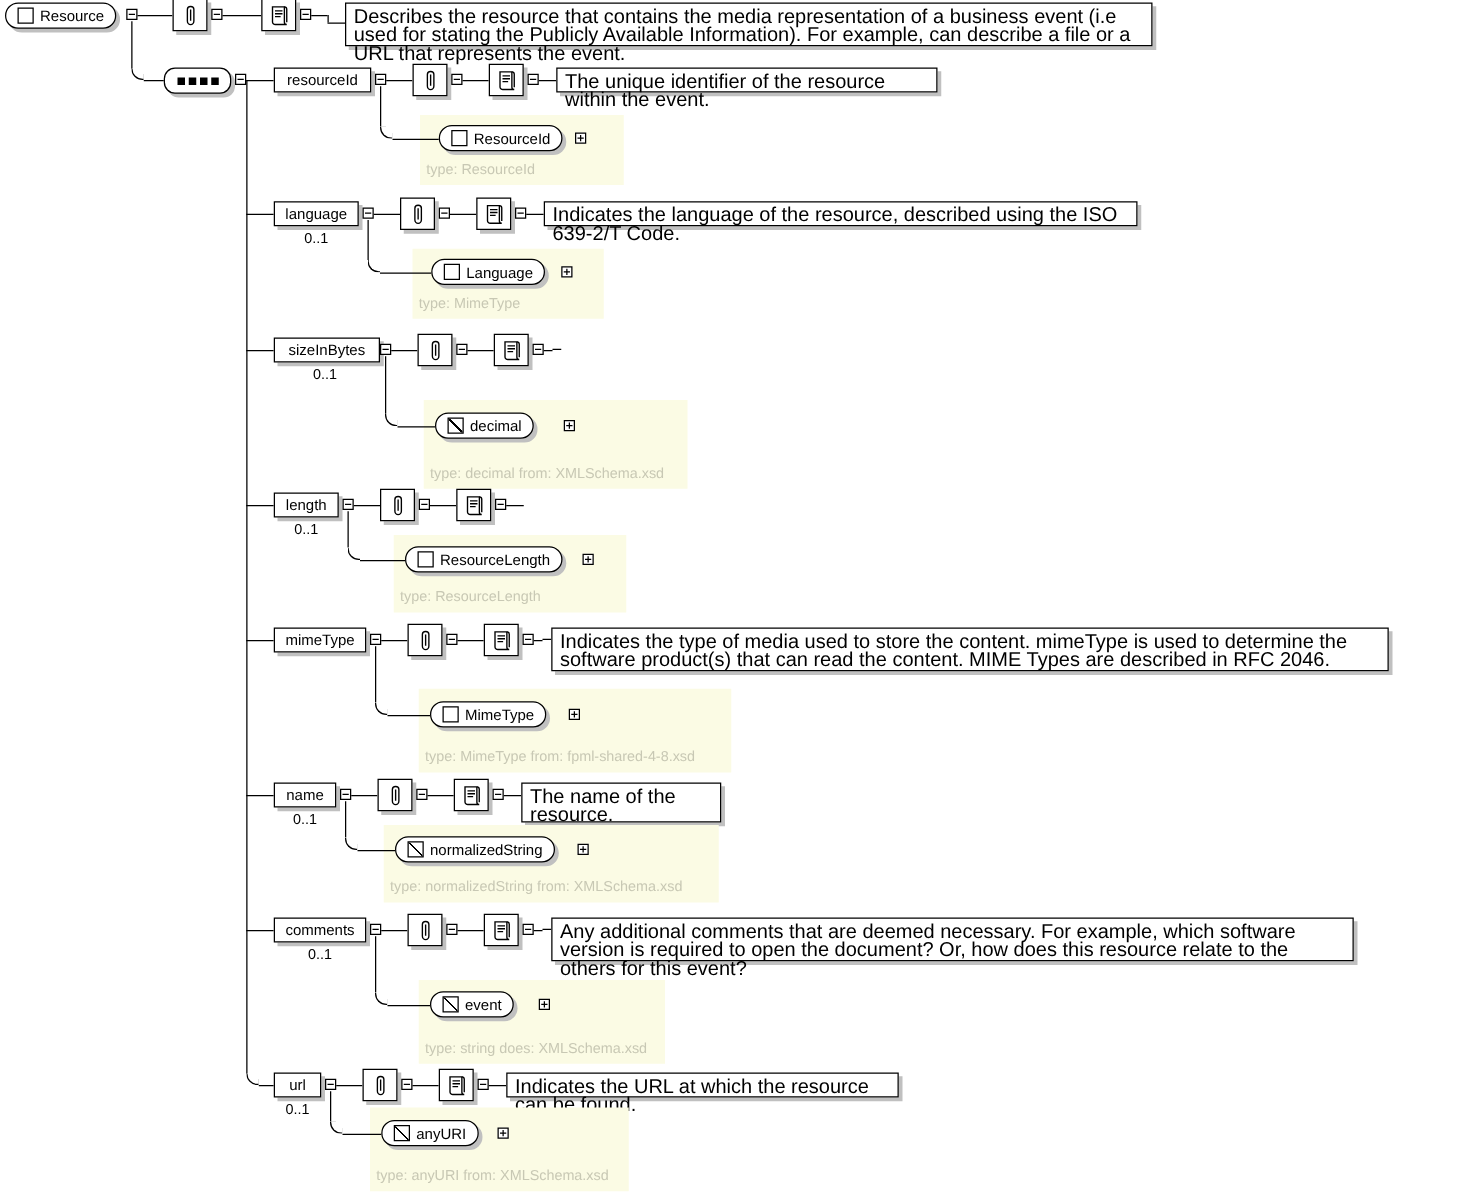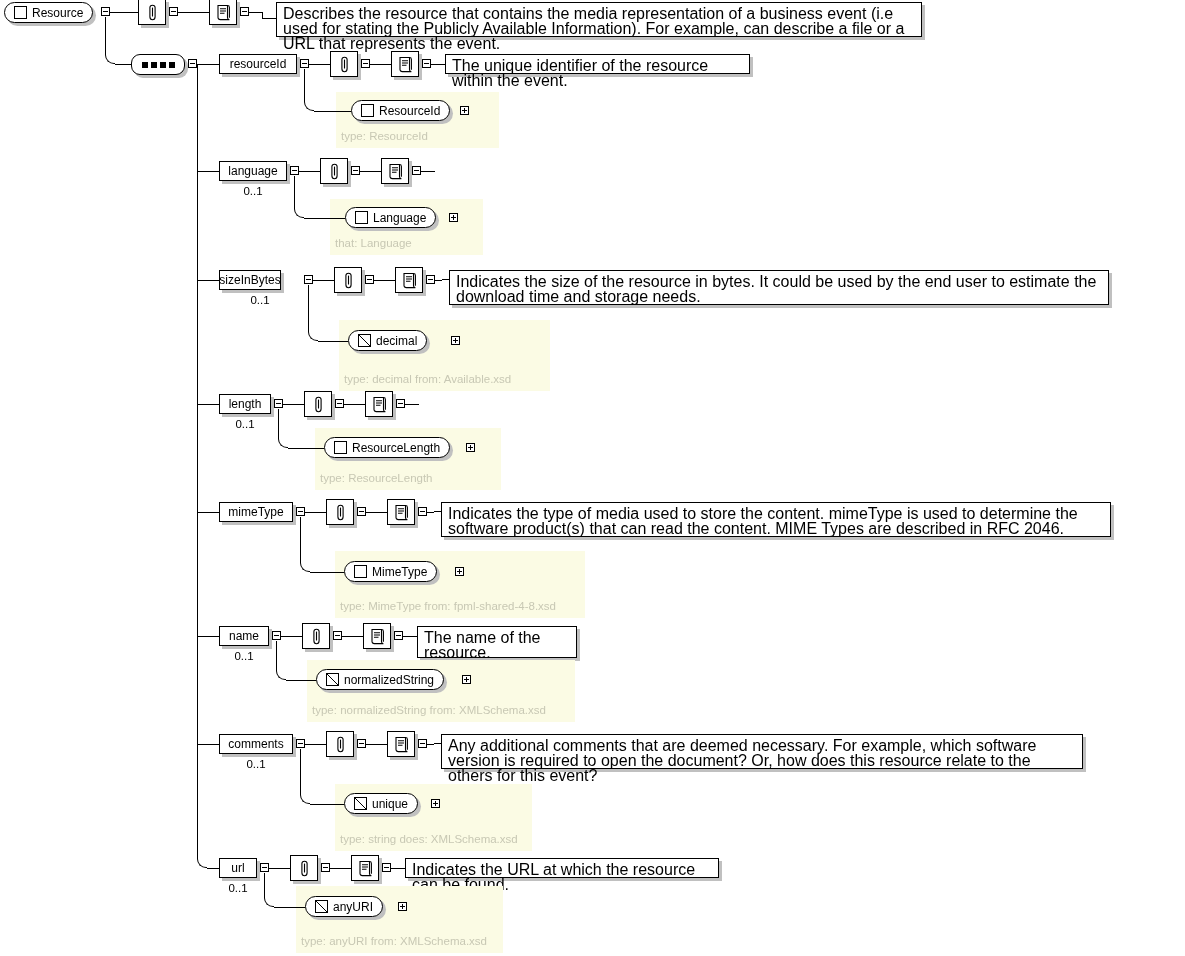--- a/index.html
+++ b/index.html
@@ -247,32 +247,33 @@
       <span>
         <svg width="15" height="17" viewBox="0 0 15 17">
           <path d="M2 1.5h9.5v12.2c0 1.2.9 1.9 1.9 1.9H4.3c-1.3 0-2.3-.9-2.3-2.1z" fill="#ffffff" stroke="#000000" stroke-width="1.1"></path>
           <path d="M11.5 1.5c1.0 0 1.9.8 1.9 1.9v10.3" fill="none" stroke="#000000" stroke-width="1.1"></path>
           <path d="M4 4.7h6M4 7.0h6M4 9.3h4.5" stroke="#000000" stroke-width="1.1"></path>
         </svg>
       </span>
     </div>
     <div class="tog" style="left: 412px; top: 166px;"></div>
     <div class="ln h" style="left: 421px; top: 171px; width: 14px;"></div>
+    <div class="note" style="left: 435px; top: 161px; width: 475px; height: 20px;">Indicates the language of the resource, described using the ISO 639-2/T Code.</div>
     <div class="tpanel" style="left: 330px; top: 199px; width: 153px; height: 56px;"></div>
     <div class="ln v" style="left: 294px; top: 176px; height: 32px;"></div>
     <div class="elbow" style="left: 294px; top: 208px; width: 10px; height: 10px;"></div>
     <div class="ln h" style="left: 304px; top: 218px; width: 41px;"></div>
     <div class="cap" style="left: 345px; top: 207px; height: 21px;">
       <span class="glyph"></span>
       <span>Language</span>
     </div>
     <div class="tog plus" style="left: 449px; top: 213px;"></div>
-    <div class="tlabel" style="left: 335px; top: 238px;">that: Language</div>
+    <div class="tlabel" style="left: 335px; top: 238px;">type: MimeType</div>
     <div class="ln h" style="left: 197px; top: 280px; width: 22px;"></div>
-    <div class="ebox" style="left: 219px; top: 270px; width: 62px; height: 20px;">
+    <div class="ebox" style="left: 219px; top: 270px; width: 85px; height: 20px;">
       <span>sizeInBytes</span>
     </div>
     <div class="card" style="left: 219px; top: 295px; width: 82px;">0..1</div>
     <div class="tog" style="left: 304px; top: 275px;"></div>
     <div class="ln h" style="left: 313px; top: 280px; width: 21px;"></div>
     <div class="ibox" style="left: 334px; top: 267px; width: 28px; height: 26px;">
       <span>
         <svg width="13" height="17" viewBox="0 0 13 17">
           <path d="M6.5 1.2c-1.5 0-2.6 1.0-2.6 2.4v9.1c0 1.7 1.2 3.0 2.6 3.0s2.6-1.3 2.6-3.0V3.6c0-1.4-1.1-2.4-2.6-2.4z" fill="#ffffff" stroke="#000000" stroke-width="1.1"></path>
           <path d="M6.5 3.6v8.9" stroke="#000000" stroke-width="1.1" fill="none"></path>
@@ -287,31 +288,30 @@
           <path d="M2 1.5h9.5v12.2c0 1.2.9 1.9 1.9 1.9H4.3c-1.3 0-2.3-.9-2.3-2.1z" fill="#ffffff" stroke="#000000" stroke-width="1.1"></path>
           <path d="M11.5 1.5c1.0 0 1.9.8 1.9 1.9v10.3" fill="none" stroke="#000000" stroke-width="1.1"></path>
           <path d="M4 4.7h6M4 7.0h6M4 9.3h4.5" stroke="#000000" stroke-width="1.1"></path>
         </svg>
       </span>
     </div>
     <div class="tog" style="left: 426px; top: 275px;"></div>
     <div class="ln h" style="left: 435px; top: 280px; width: 7px;"></div>
     <div class="ln v" style="left: 442px; top: 280px;"></div>
     <div class="ln h" style="left: 442px; top: 279px; width: 7px;"></div>
-    <div class="note" style="left: 449px; top: 270px; width: 660px; height: 35px;">Indicates the size of the resource in bytes. It could be used by the end user to estimate the download time and storage needs.</div>
     <div class="tpanel" style="left: 339px; top: 320px; width: 211px; height: 71px;"></div>
     <div class="ln v" style="left: 308px; top: 285px; height: 46px;"></div>
     <div class="elbow" style="left: 308px; top: 331px; width: 10px; height: 10px;"></div>
     <div class="ln h" style="left: 318px; top: 341px; width: 30px;"></div>
     <div class="cap" style="left: 348px; top: 330px; height: 21px;">
       <span class="glyph simple"></span>
       <span>decimal</span>
     </div>
     <div class="tog plus" style="left: 451px; top: 336px;"></div>
-    <div class="tlabel" style="left: 344px; top: 374px;">type: decimal from: Available.xsd</div>
+    <div class="tlabel" style="left: 344px; top: 374px;">type: decimal from: XMLSchema.xsd</div>
     <div class="ln h" style="left: 197px; top: 404px; width: 22px;"></div>
     <div class="ebox" style="left: 219px; top: 394px; width: 52px; height: 20px;">
       <span>length</span>
     </div>
     <div class="card" style="left: 219px; top: 419px; width: 52px;">0..1</div>
     <div class="tog" style="left: 274px; top: 399px;"></div>
     <div class="ln h" style="left: 283px; top: 404px; width: 21px;"></div>
     <div class="ibox" style="left: 304px; top: 391px; width: 28px; height: 26px;">
       <span>
         <svg width="13" height="17" viewBox="0 0 13 17">
@@ -452,21 +452,21 @@
     <div class="ln h" style="left: 427px; top: 744px; width: 7px;"></div>
     <div class="ln v" style="left: 434px; top: 744px;"></div>
     <div class="ln h" style="left: 434px; top: 743px; width: 7px;"></div>
     <div class="note" style="left: 441px; top: 734px; width: 642px; height: 35px;">Any additional comments that are deemed necessary. For example, which software version is required to open the document? Or, how does this resource relate to the others for this event?</div>
     <div class="tpanel" style="left: 335px; top: 784px; width: 197px; height: 67px;"></div>
     <div class="ln v" style="left: 300px; top: 749px; height: 45px;"></div>
     <div class="elbow" style="left: 300px; top: 794px; width: 10px; height: 10px;"></div>
     <div class="ln h" style="left: 310px; top: 804px; width: 34px;"></div>
     <div class="cap" style="left: 344px; top: 793px; height: 21px;">
       <span class="glyph simple"></span>
-      <span>unique</span>
+      <span>event</span>
     </div>
     <div class="tog plus" style="left: 431px; top: 799px;"></div>
     <div class="tlabel" style="left: 340px; top: 834px;">type: string does: XMLSchema.xsd</div>
     <div class="elbow" style="left: 197px; top: 859px; width: 10px; height: 9px;"></div>
     <div class="ln h" style="left: 207px; top: 868px; width: 12px;"></div>
     <div class="ebox" style="left: 219px; top: 858px; width: 38px; height: 20px;">
       <span>url</span>
     </div>
     <div class="card" style="left: 219px; top: 883px; width: 38px;">0..1</div>
     <div class="tog" style="left: 260px; top: 863px;"></div>

